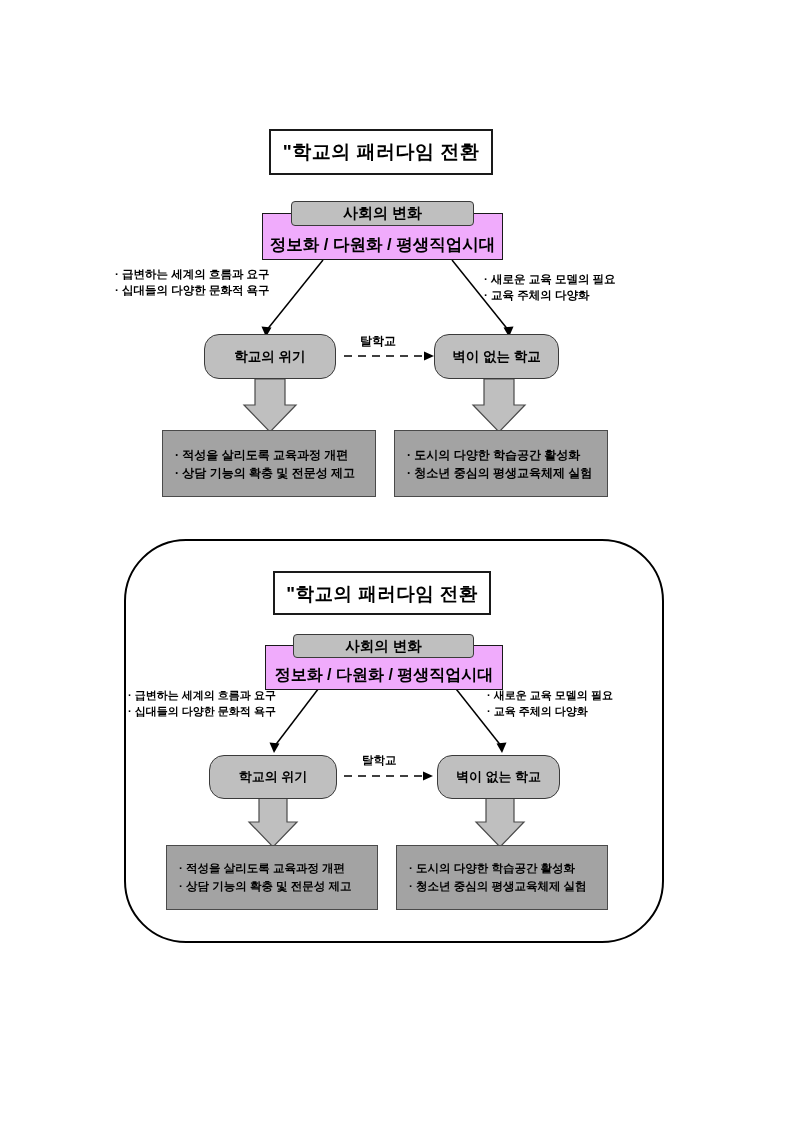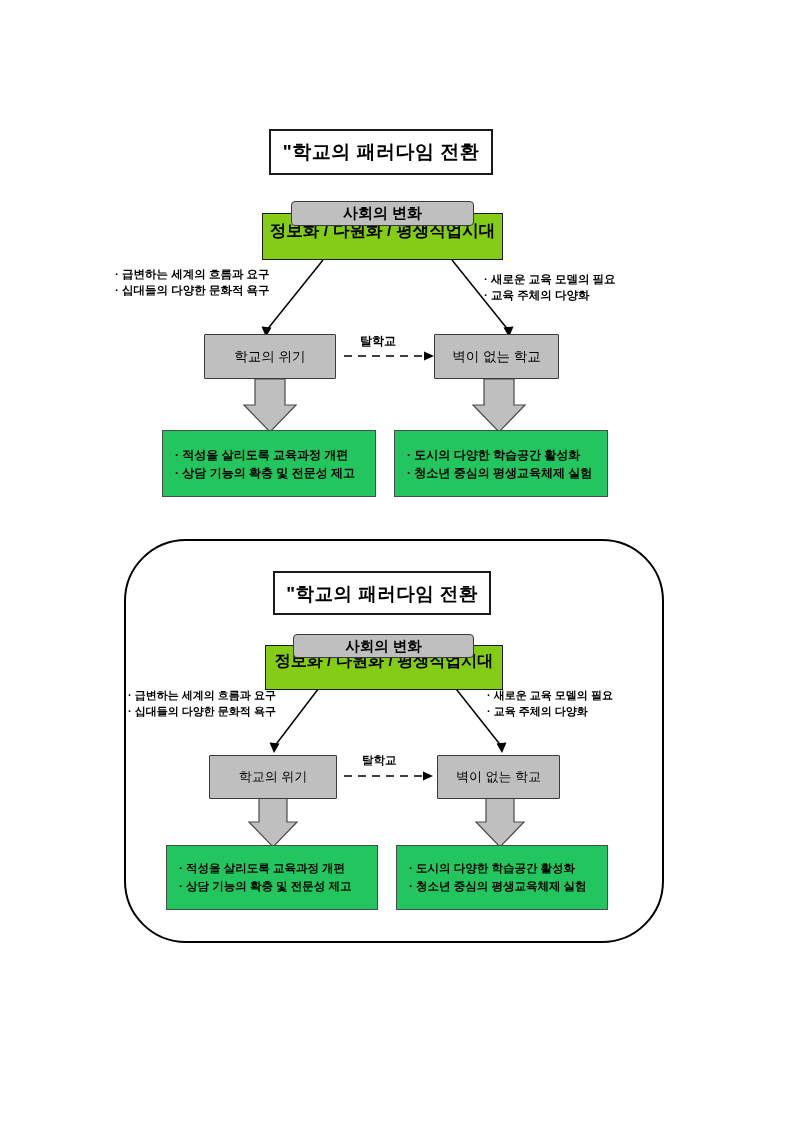--- a/index.html
+++ b/index.html
@@ -54,60 +54,60 @@
     align-items: center;
     justify-content: center;
     font-weight: bold;
     white-space: nowrap;
     z-index: 3;
   }
 
   
   .band {
     position: absolute;
-    background: #84cc16;
+    background: #f0abfc;
     border: 1.4px solid #1a1a1a;
     box-sizing: border-box;
     display: flex;
     align-items: flex-end;
     justify-content: center;
     font-weight: bold;
     white-space: nowrap;
     z-index: 2;
-    padding-bottom: 17px;
+    padding-bottom: 3px;
   }
 
   
   .note {
     position: absolute;
     white-space: nowrap;
     font-weight: bold;
     line-height: 1.42;
     z-index: 4;
   }
 
   
   .state-box {
     position: absolute;
     background: #bfbfbf;
     border: 1.2px solid #3a3a3a;
-    border-radius: 1px;
+    border-radius: 15px;
     box-sizing: border-box;
     display: flex;
     align-items: center;
     justify-content: center;
-    font-weight: normal;
+    font-weight: bold;
     white-space: nowrap;
     z-index: 3;
   }
 
   
   .outcome-box {
     position: absolute;
-    background: #22c55e;
+    background: #a3a3a3;
     border: 1.2px solid #4a4a4a;
     box-sizing: border-box;
     display: flex;
     flex-direction: column;
     align-items: flex-start;
     justify-content: center;
     font-weight: bold;
     white-space: nowrap;
     line-height: 1.5;
     z-index: 3;

